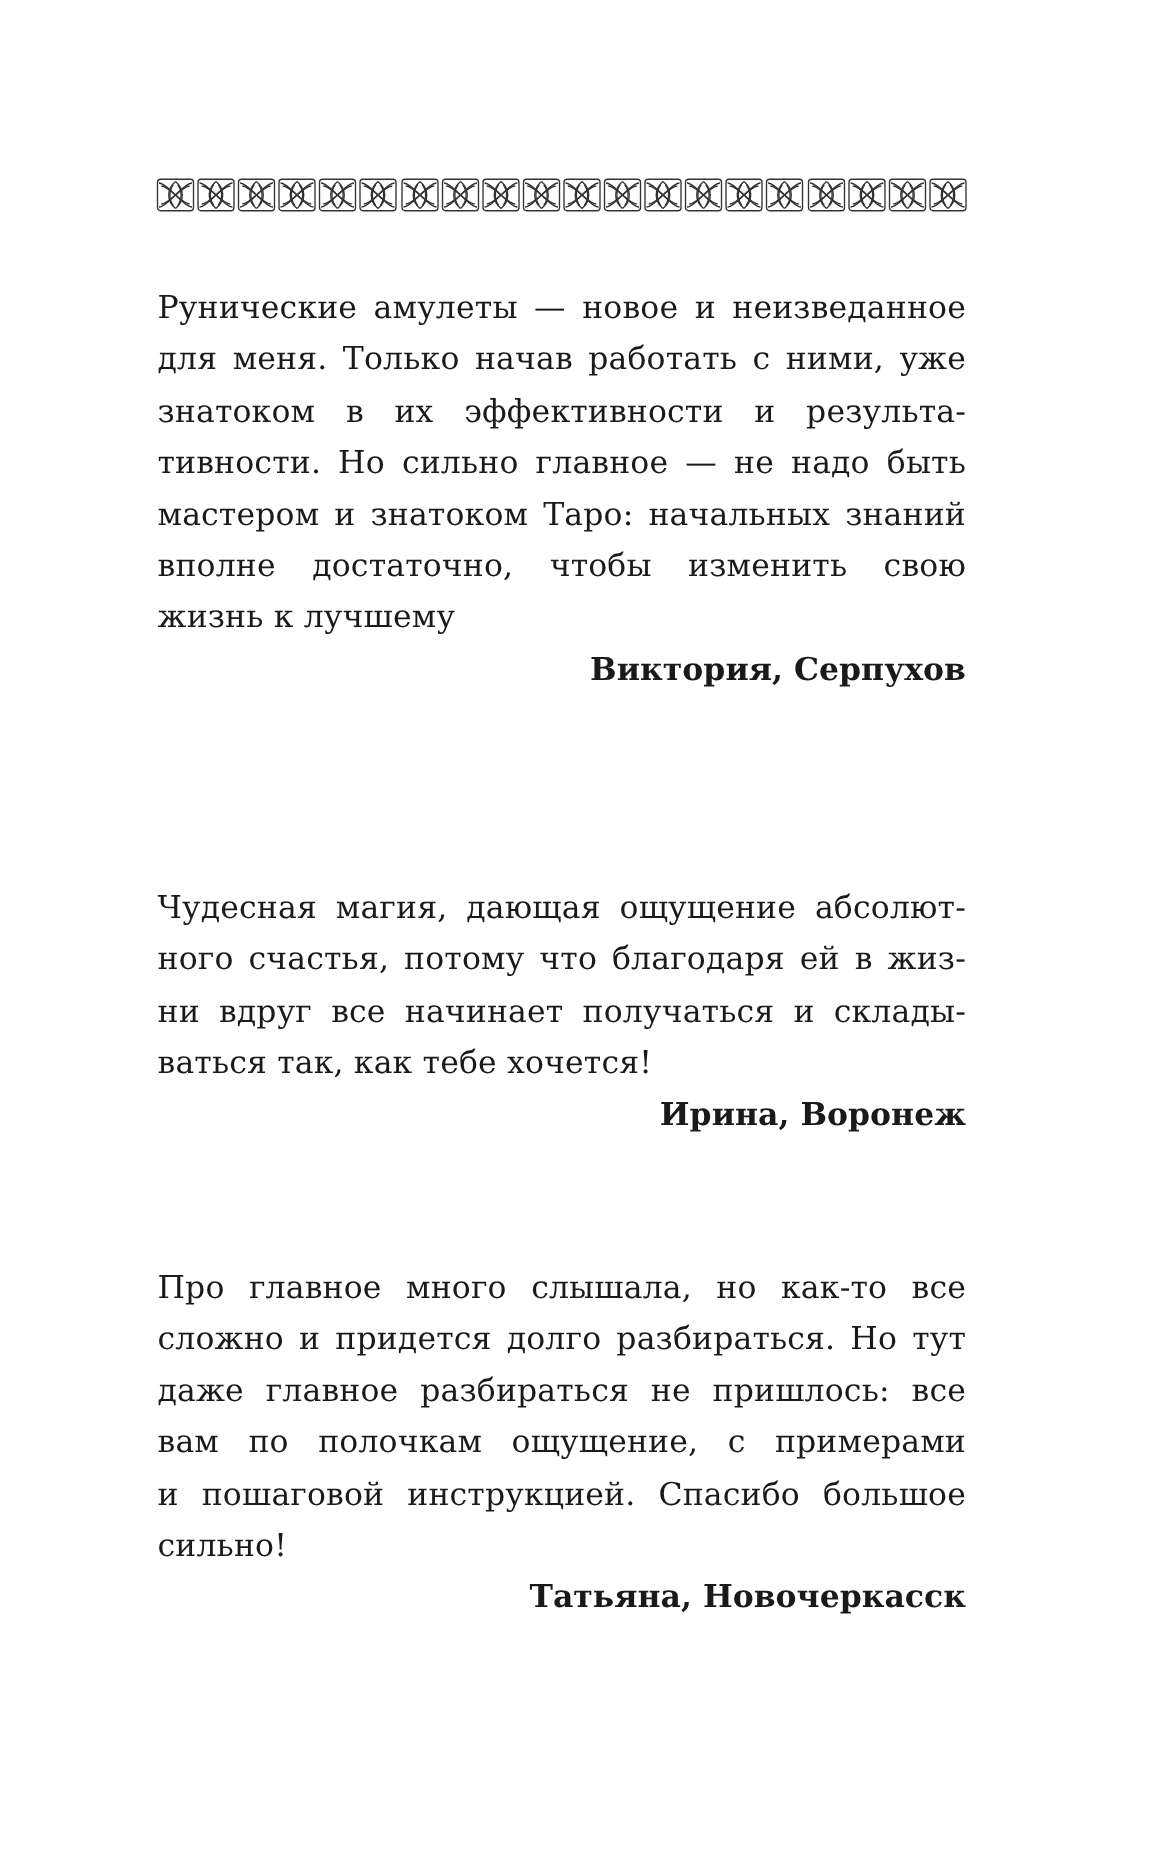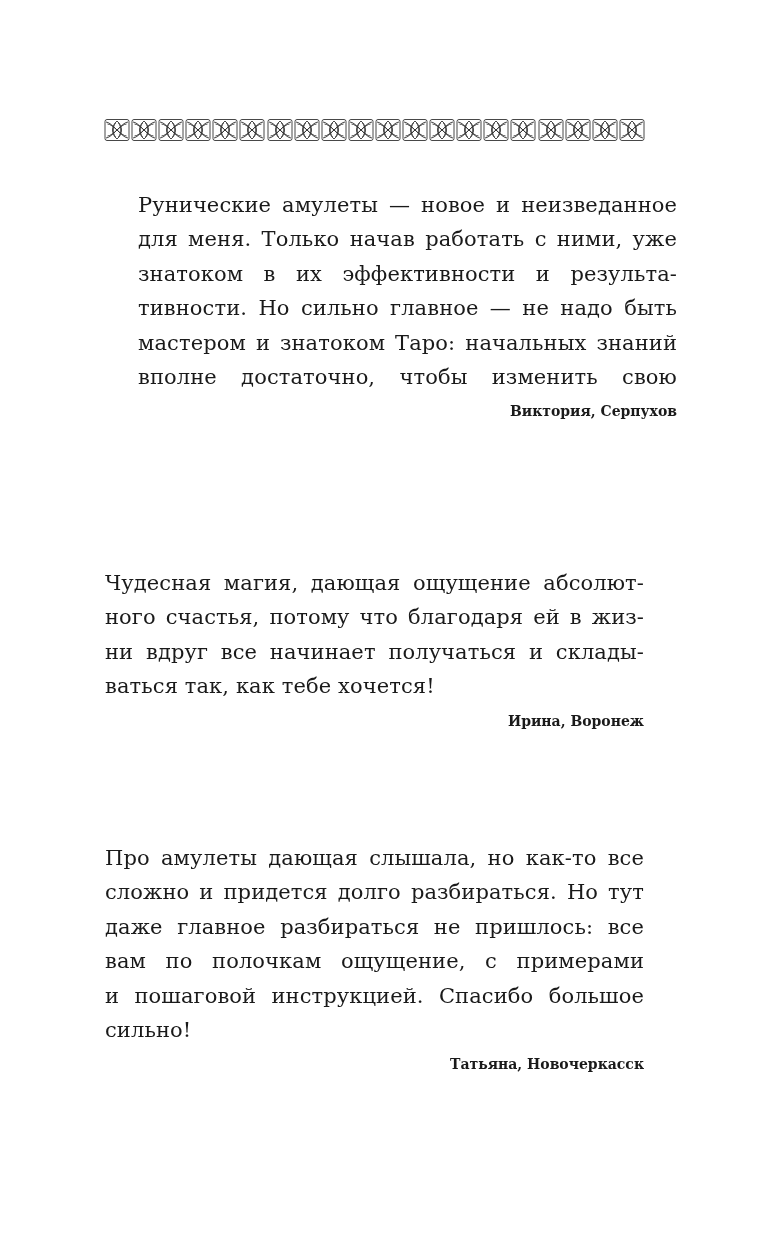--- a/index.html
+++ b/index.html
@@ -53,26 +53,26 @@
       white-space: nowrap;
       height: 34.4px;
     }
     .review .line.last {
       text-align-last: left;
     }
     .author {
       display: block;
       text-align: right;
       font-weight: bold;
-      font-size: 14px;
+      font-size: 21px;
       line-height: 34.4px;
       margin-top: 0px;
     }
-    #review-1 { top: 188px; margin-left: 33px; }
-    #review-2 { top: 566px; }
+    #review-1 { top: 188px; }
+    #review-2 { top: 588px; }
     #review-3 { top: 841px; }
   </style>
 </head>
 <body>
 
 <div class="border" id="border">
     <div class="knot">
       <svg viewBox="0 0 26 24" xmlns="http://www.w3.org/2000/svg">
         <g fill="none" stroke="#333333" stroke-width="0.9">
           <rect x="1" y="1.5" width="24" height="21" rx="2"></rect>
@@ -375,37 +375,38 @@
   </div>
 
 <div class="review" id="review-1">
   <p>
     <span class="line">Рунические амулеты — новое и неизведанное</span>
     <span class="line">для меня. Только начав работать с ними, уже</span>
     <span class="line">знатоком в их эффективности и результа-</span>
     <span class="line">тивности. Но сильно главное — не надо быть</span>
     <span class="line">мастером и знатоком Таро: начальных знаний</span>
     <span class="line">вполне достаточно, чтобы изменить свою</span>
+    <span class="line last">жизнь к лучшему</span>
   </p>
   <span class="author">Виктория, Серпухов</span>
 </div>
 
 <div class="review" id="review-2">
   <p>
     <span class="line">Чудесная магия, дающая ощущение абсолют-</span>
     <span class="line">ного счастья, потому что благодаря ей в жиз-</span>
     <span class="line">ни вдруг все начинает получаться и склады-</span>
     <span class="line last">ваться так, как тебе хочется!</span>
   </p>
   <span class="author">Ирина, Воронеж</span>
 </div>
 
 <div class="review" id="review-3">
   <p>
-    <span class="line">Про амулеты дающая слышала, но как-то все</span>
+    <span class="line">Про главное много слышала, но как-то все</span>
     <span class="line">сложно и придется долго разбираться. Но тут</span>
     <span class="line">даже главное разбираться не пришлось: все</span>
     <span class="line">вам по полочкам ощущение, с примерами</span>
     <span class="line">и пошаговой инструкцией. Спасибо большое</span>
     <span class="line last">сильно!</span>
   </p>
   <span class="author">Татьяна, Новочеркасск</span>
 </div>
 
 </body></html>

